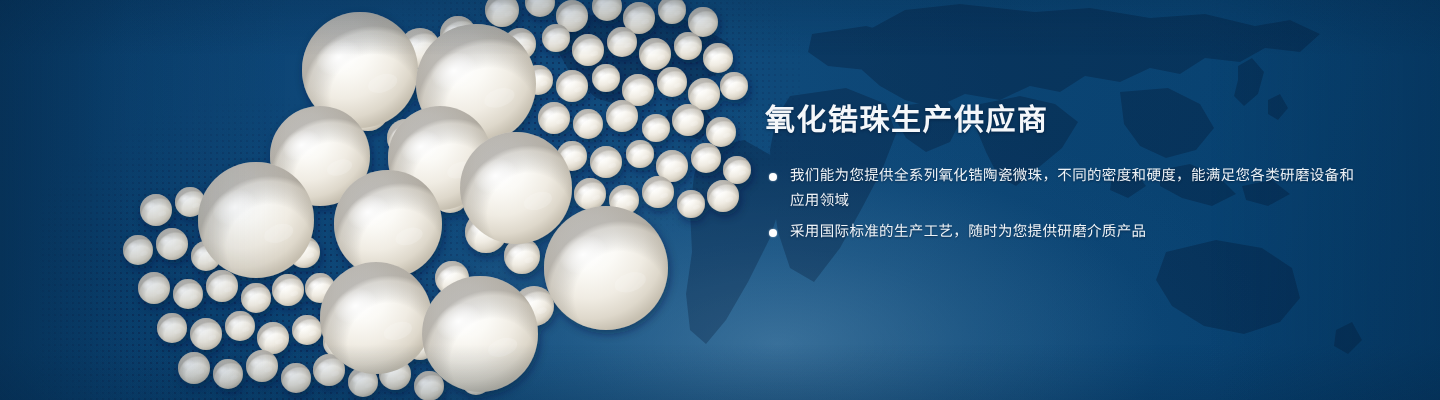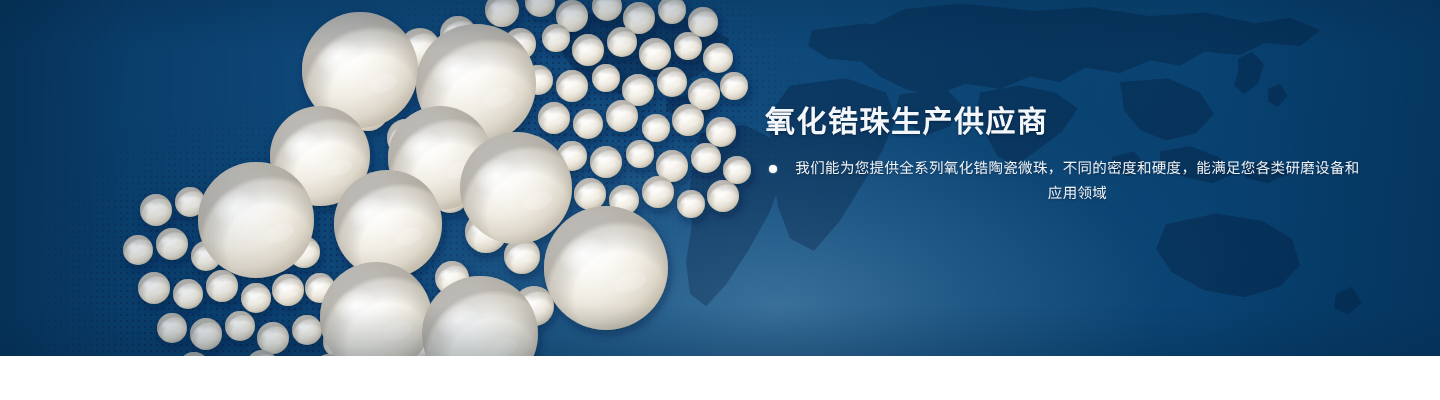--- a/index.html
+++ b/index.html
@@ -6,23 +6,23 @@
   html, body {
     margin: 0;
     padding: 0;
     background: #ffffff;
   }
   * { box-sizing: border-box; }
 
   .banner {
     position: relative;
     width: 1440px;
-    height: 356px;
+    height: 400px;
     overflow: hidden;
-    font-family: Liberation Sans, sans-serif;
+    font-family: Liberation Mono, monospace;
     background: #8b5cf6;
   }
 
   
   .bg-base {
     position: absolute;
     inset: 0;
     background:
       radial-gradient(ellipse 620px 300px at 54% 86%,
           rgba(120,170,205,0.42) 0%,
@@ -102,24 +102,23 @@
     margin: 0;
     font-size: 30px;
     font-weight: 700;
     line-height: 1.2;
     color: #f4f7fa;
     letter-spacing: 1.5px;
     text-shadow: 0 1px 3px rgba(0,20,45,0.55);
     white-space: nowrap;
   }
   .bullets {
-    margin: 16px 0 0 0;
+    margin: 24px 0 0 0;
     padding: 0;
     list-style: none;
-    text-align: center;
   }
   .bullet {
     position: relative;
     padding-left: 25px;
     margin-bottom: 6px;
     font-size: 14.5px;
     line-height: 25px;
     color: #eef3f7;
     letter-spacing: 0.35px;
     text-shadow: 0 1px 2px rgba(0,18,40,0.5);
@@ -350,17 +349,21 @@
     <h1 class="headline">氧化锆珠生产供应商</h1>
 
     <ul class="bullets">
 
       <li class="bullet">
         <span class="bullet-dot"></span>
         <span>我们能为您提供全系列氧化锆陶瓷微珠，不同的密度和硬度，能满足您各类研磨设备和应用领域</span>
       </li>
 
 
+      <li class="bullet">
+        <span class="bullet-dot"></span>
+        <span>采用国际标准的生产工艺，随时为您提供研磨介质产品</span>
+      </li>
 
     </ul>
   </div>
 
 </div>
 
 </body></html>

